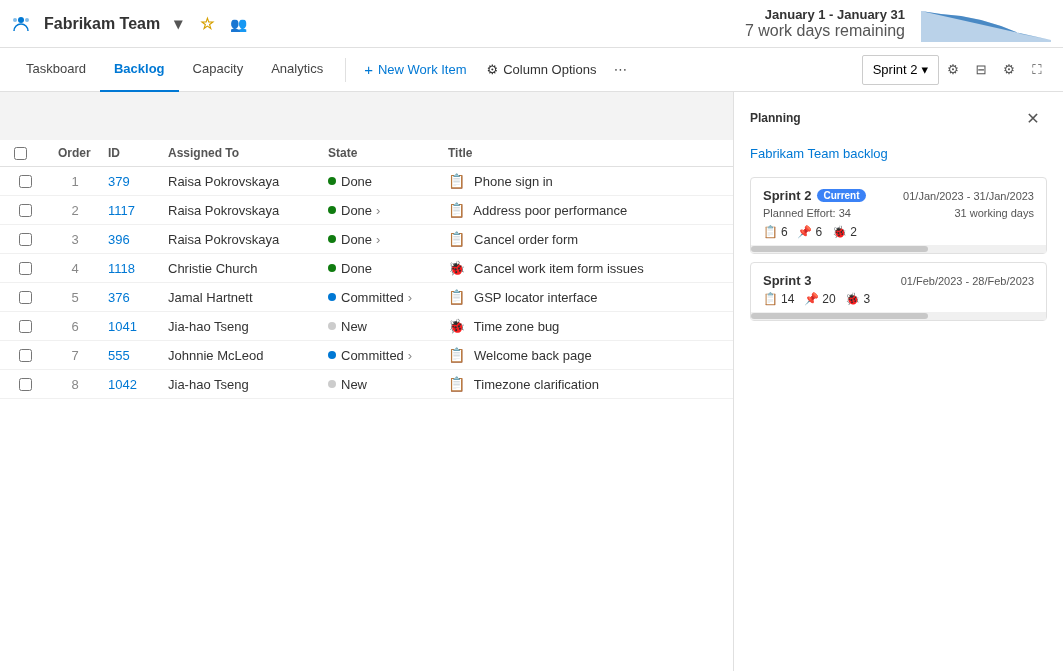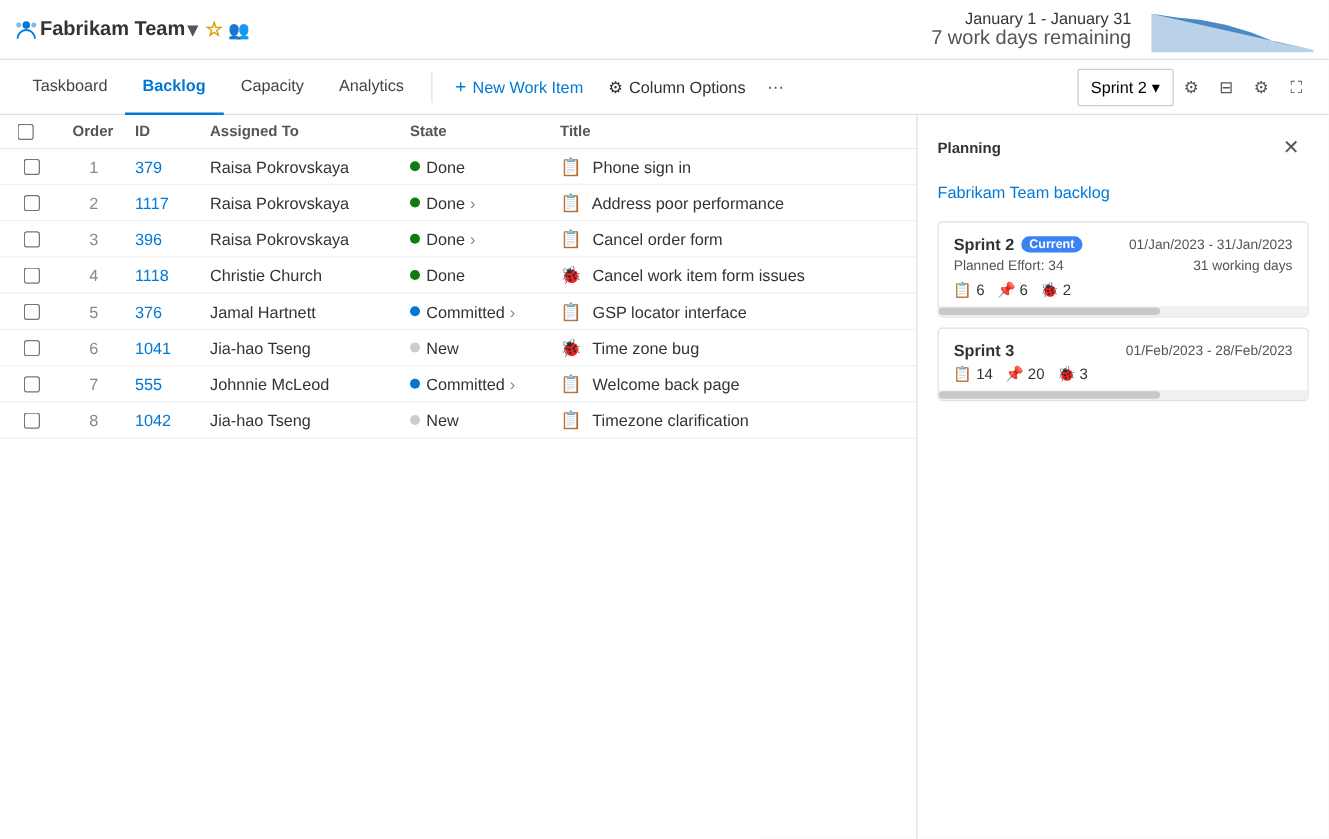--- a/index.html
+++ b/index.html
@@ -2,25 +2,25 @@
 <html><head>
   <meta charset="utf-8">
   <style>
     * { box-sizing: border-box; margin: 0; padding: 0; }
     body { font-family: 'Segoe UI', sans-serif; font-size: 13px; background: #f3f3f3; color: #333; }
 
     .app-header {
       display: flex; align-items: center; justify-content: space-between;
       background: #fff; padding: 6px 12px; border-bottom: 1px solid #e0e0e0; height: 48px;
     }
-    .team-title { display: flex; align-items: center; gap: 2px; font-size: 16px; font-weight: 600; }
+    .team-title { display: flex; align-items: center; gap: 14px; font-size: 16px; font-weight: 600; }
     .team-title svg { width: 18px; height: 18px; }
     .header-right { display: flex; align-items: center; gap: 8px; }
     .date-info { text-align: right; margin-right: 8px; }
-    .date-info .date-range { font-size: 13px; font-weight: 400; }
+    .date-info .date-range { font-size: 13px; font-weight: 700; }
     .date-info .workdays { font-size: 16px; color: #555; }
     .chart-mini { width: 130px; height: 36px; }
 
     .nav-toolbar {
       display: flex; align-items: center; background: #fff; border-bottom: 1px solid #e0e0e0;
       padding: 0 12px; height: 44px; gap: 0;
     }
     .nav-tab {
       padding: 0 14px; height: 44px; display: flex; align-items: center;
       font-size: 13px; cursor: pointer; color: #444; border-bottom: 2px solid transparent;
@@ -34,21 +34,21 @@
       border-radius: 2px; height: 32px;
     }
     .toolbar-btn.primary { color: #0078d4; }
     .toolbar-icon-btn {
       width: 28px; height: 28px; display: flex; align-items: center; justify-content: center;
       background: none; border: none; cursor: pointer; border-radius: 2px; color: #555;
     }
 
     .main-layout { display: flex; height: calc(671px - 92px); }
 
-    .backlog-panel { flex: 1; overflow: auto; background: #fff; }
+    .backlog-panel { flex: 1; overflow: auto; background: #fff; margin-top: 48px; }
     .backlog-table { width: 100%; border-collapse: collapse; }
     .backlog-table thead th {
       text-align: left; padding: 6px 8px; font-size: 12px; font-weight: 600;
       color: #555; border-bottom: 1px solid #e0e0e0; position: sticky; top: 0; background: #fff;
     }
     .backlog-table tbody tr { border-bottom: 1px solid #f0f0f0; }
     .backlog-table tbody td { padding: 6px 8px; font-size: 13px; vertical-align: middle; }
     .col-order { width: 50px; text-align: center; }
     .col-id { width: 60px; }
     .col-assigned { width: 160px; }

